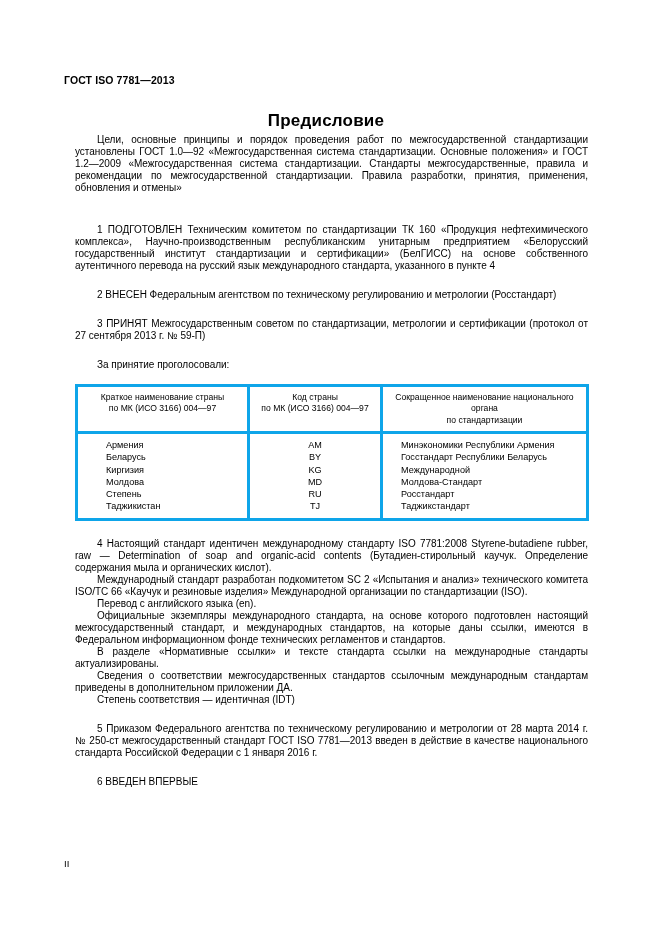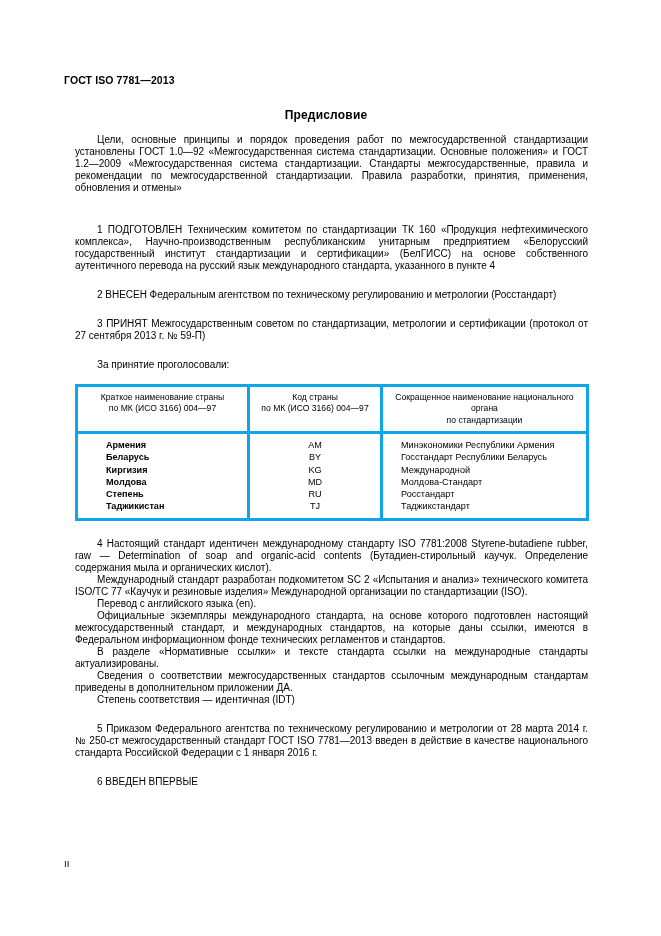--- a/index.html
+++ b/index.html
@@ -39,21 +39,21 @@
     white-space: nowrap;
   }
 
   
   .page-heading {
     position: absolute;
     left: 0;
     top: 88px;
     width: 524px;
     text-align: center;
-    font-size: 12px;
+    font-size: 17px;
     font-weight: bold;
     letter-spacing: 0.2px;
   }
 
   
   .body-area {
     position: absolute;
     left: 11px;
     top: 122px;
     width: 513px;
@@ -113,21 +113,21 @@
 
   .cell-list {
     margin: 0;
     padding: 0;
     list-style: none;
   }
   .cell-list li {
     line-height: 12.2px;
     white-space: nowrap;
   }
-  .cell-country li { padding-left: 24px; font-weight: bold; }
+  .cell-country li { padding-left: 24px; }
   .cell-code li { text-align: center; }
   .cell-body li { padding-left: 14px; }
 
   
   .folio {
     position: absolute;
     left: 0;
     top: 846px;
     font-size: 9.6px;
   }
@@ -221,21 +221,21 @@
                 <li>Таджикстандарт</li>
               </ul>
             </td>
           </tr>
         </tbody>
       </table>
 
       <div class="gap-lg"></div>
 
       <p class="para indent">4  Настоящий стандарт идентичен международному стандарту ISO 7781:2008 Styrene-butadiene rubber, raw — Determination of soap and organic-acid contents (Бутадиен-стирольный каучук. Определение содержания мыла и органических кислот).</p>
-      <p class="para indent">Международный стандарт разработан подкомитетом SC 2 «Испытания и анализ» технического комитета ISO/TC 77 «Каучук и резиновые изделия» Международной организации по стандартизации (ISO).</p>
+      <p class="para indent">Международный стандарт разработан подкомитетом SC 2 «Испытания и анализ» технического комитета ISO/TC 66 «Каучук и резиновые изделия» Международной организации по стандартизации (ISO).</p>
       <p class="para indent">Перевод с английского языка (en).</p>
       <p class="para indent">Официальные экземпляры международного стандарта, на основе которого подготовлен настоящий межгосударственный стандарт, и международных стандартов, на которые даны ссылки, имеются в Федеральном информационном фонде технических регламентов и стандартов.</p>
       <p class="para indent">В разделе «Нормативные ссылки» и тексте стандарта ссылки на международные стандарты актуализированы.</p>
       <p class="para indent">Сведения о соответствии межгосударственных стандартов ссылочным международным стандартам приведены в дополнительном приложении ДА.</p>
       <p class="para indent">Степень соответствия — идентичная (IDT)</p>
 
       <div class="gap-lg"></div>
 
       <p class="para indent">5  Приказом Федерального агентства по техническому регулированию и метрологии от 28 марта 2014 г. № 250-ст межгосударственный стандарт ГОСТ ISO 7781—2013 введен в действие в качестве национального стандарта Российской Федерации с 1 января 2016 г.</p>
 

